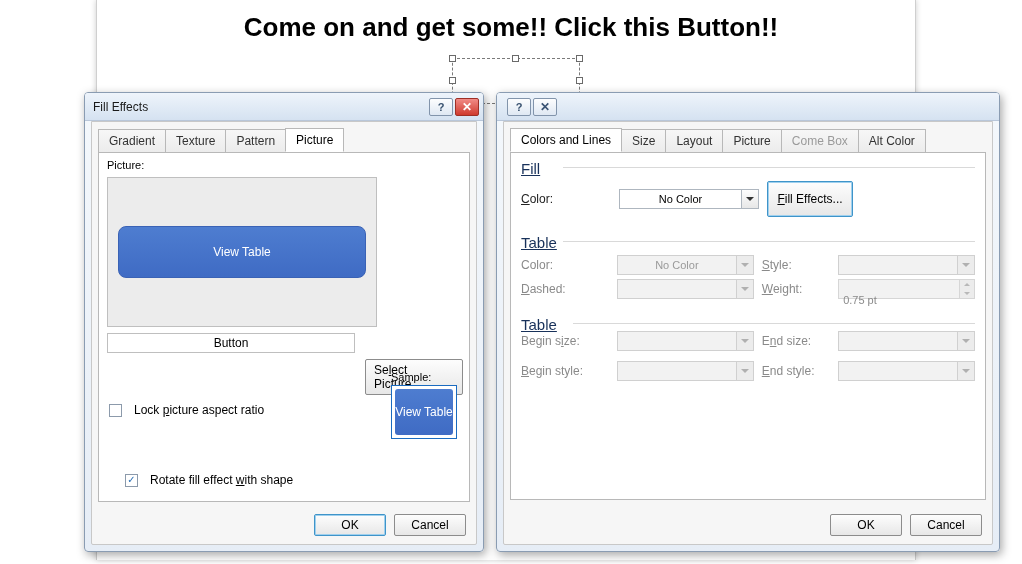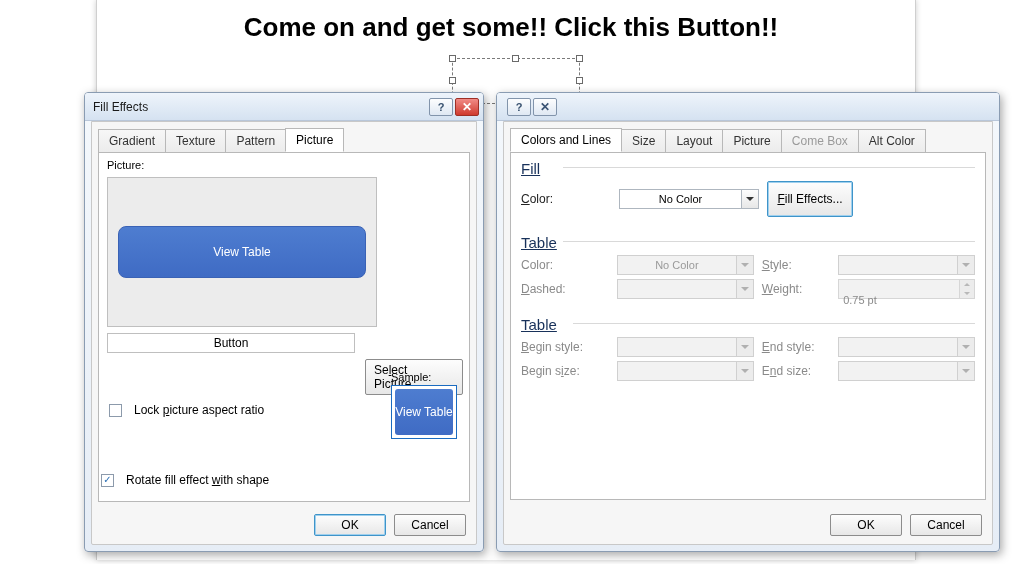--- a/index.html
+++ b/index.html
@@ -136,21 +136,21 @@
         <span>Lock <span class="u">p</span>icture aspect ratio</span>
       </div>
       <div style="position:absolute; right:12px; bottom:62px; text-align:left;">
         <div style="font-size:11px; margin-bottom:2px;">Sample:</div>
         <div class="sample-box">
           <div class="sample-inner">
               <span>View Table</span>
             </div>
         </div>
       </div>
-      <div class="row" style="position:absolute; left:2px; bottom:10px;">
+      <div class="row" style="position:absolute; left:26px; bottom:10px;">
         <span class="checkbox checked"></span>
         <span>Rotate fill effect <span class="u">w</span>ith shape</span>
       </div>
     </div>
     <div class="footer-btns">
       <div class="btn default">OK</div>
       <div class="btn">Cancel</div>
     </div>
   </div>
 </div>
@@ -228,45 +228,45 @@
                   <span class="tri-dn"></span>
                 </span>
               </span>
           </div>
         </div>
       </div>
 
       <div class="group">
         <span class="legend">Table</span>
         <span class="line" style="left:52px;"></span>
+        <div class="row">
+          <span class="lbl dim">Begin s<span class="u">i</span>ze:</span>
+          <div class="combo disabled" style="width:140px;">
+            <span class="val"></span>
+            <span class="arrow">
+                <span class="tri-down"></span>
+              </span>
+          </div>
+          <span class="lbl dim right">E<span class="u">n</span>d size:</span>
+          <div class="combo disabled" style="width:140px;">
+            <span class="val"></span>
+            <span class="arrow">
+                <span class="tri-down"></span>
+              </span>
+          </div>
+        </div>
         <div class="row" style="margin-top:10px;">
           <span class="lbl dim"><span class="u">B</span>egin style:</span>
           <div class="combo disabled" style="width:140px;">
             <span class="val"></span>
             <span class="arrow">
                 <span class="tri-down"></span>
               </span>
           </div>
           <span class="lbl dim right"><span class="u">E</span>nd style:</span>
-          <div class="combo disabled" style="width:140px;">
-            <span class="val"></span>
-            <span class="arrow">
-                <span class="tri-down"></span>
-              </span>
-          </div>
-        </div>
-        <div class="row">
-          <span class="lbl dim">Begin s<span class="u">i</span>ze:</span>
-          <div class="combo disabled" style="width:140px;">
-            <span class="val"></span>
-            <span class="arrow">
-                <span class="tri-down"></span>
-              </span>
-          </div>
-          <span class="lbl dim right">E<span class="u">n</span>d size:</span>
           <div class="combo disabled" style="width:140px;">
             <span class="val"></span>
             <span class="arrow">
                 <span class="tri-down"></span>
               </span>
           </div>
         </div>
       </div>
 
     </div>

